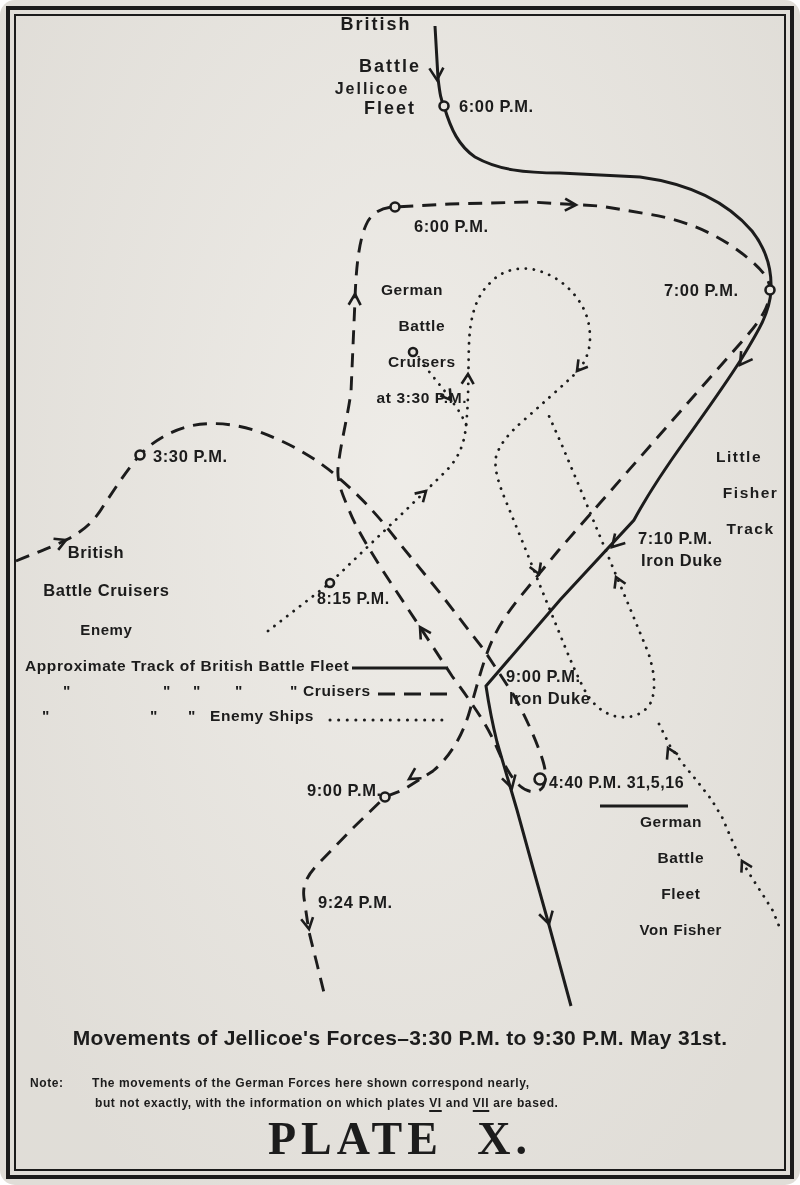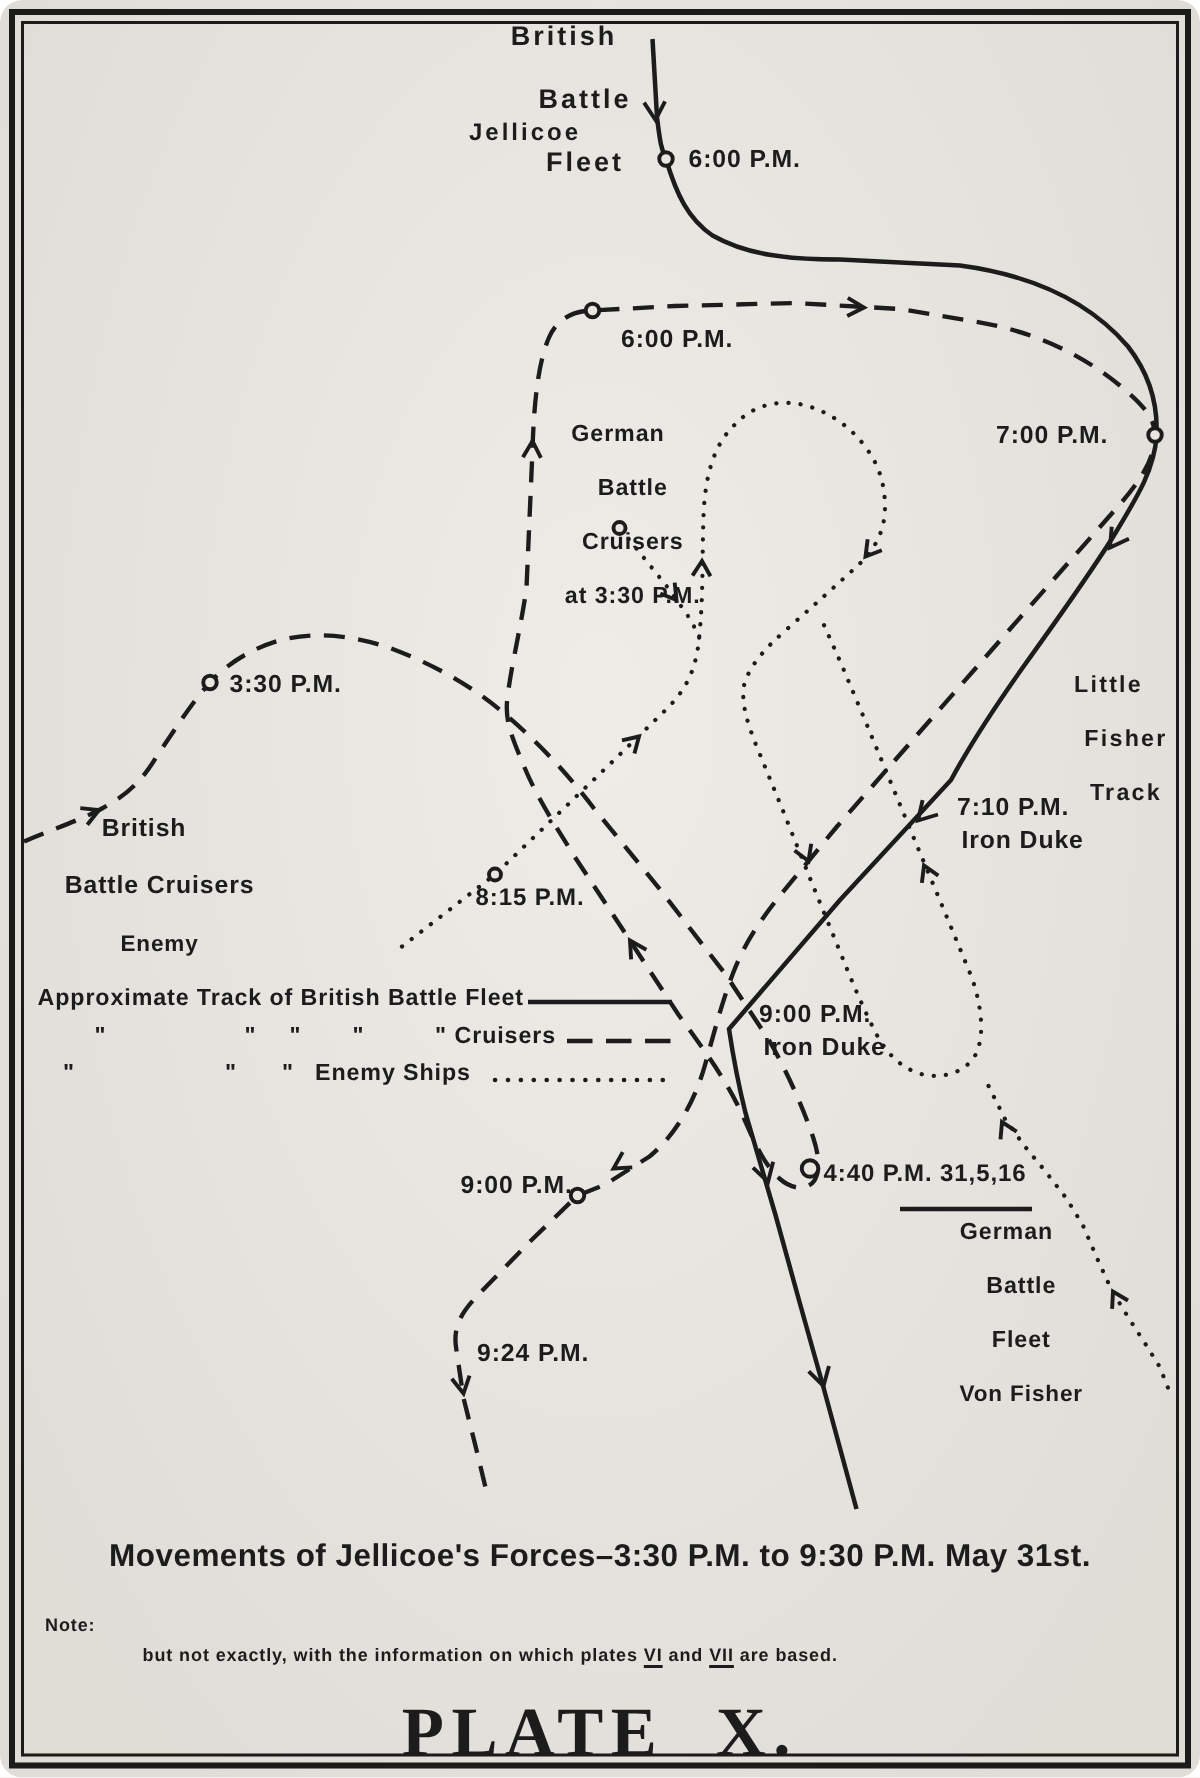--- a/index.html
+++ b/index.html
@@ -30,21 +30,21 @@
   .sz17{font-size:16.5px;}
   .sz16{font-size:16px;}
   .sz15{font-size:15.5px;}
   .sz14{font-size:15px;}
   .caption-title{font-size:21px;letter-spacing:0.3px;}
   .caption-sub{font-size:14.5px;letter-spacing:0.4px;}
   .note-txt{font-size:12px;letter-spacing:0.6px;}
   .plate-title{
     font-family:"Liberation Serif","DejaVu Serif",serif;
     font-size:46px;font-weight:700;
-    letter-spacing:5px;word-spacing:18px;margin-top:16px;
+    letter-spacing:5px;word-spacing:18px;
   }
   .u{text-decoration:underline;text-underline-offset:3px;text-decoration-thickness:2px;}
 </style>
 </head>
 <body>
 
 <div id="plate">
 
   <svg class="tracks" width="800" height="1185" viewBox="0 0 800 1185">
     <g fill="none" stroke="#1c1c1c">
@@ -165,21 +165,21 @@
         <path stroke-dasharray="17 9" d="M 378,694 L 452,694"></path>
         <path stroke-dasharray="0.1 8.5" stroke-linecap="round" d="M 330,720 L 450,720"></path>
         <path d="M 600,806 L 688,806"></path>
       </g>
     </g>
   </svg>
 
   <div class="lbl ctr sz18" style="left:376px;top:14px"><span>British</span><br>
     <span>Battle</span><br>
     <span>Fleet</span></div>
-  <div class="lbl ctr sz16" style="left:350px;top:80px;letter-spacing:2px">Jellicoe</div>
+  <div class="lbl ctr sz16" style="left:372px;top:80px;letter-spacing:2px">Jellicoe</div>
 
   <div class="lbl sz17" style="left:459px;top:97px">6:00 P.M.</div>
 
   <div class="lbl sz17" style="left:414px;top:217px">6:00 P.M.</div>
 
   <div class="lbl ctr sz15" style="left:412px;top:281px"><span>German</span><br>
     <span>Battle</span><br>
     <span>Cruisers</span><br>
     <span>at 3:30 P.M.</span></div>
 
@@ -224,19 +224,20 @@
     <span>Fleet</span><br>
     <span class="sz14">Von Fisher</span></div>
 
   <div class="lbl sz17" style="left:307px;top:781px">9:00 P.M.</div>
 
   <div class="lbl sz17" style="left:318px;top:893px">9:24 P.M.</div>
 
   <div class="lbl ctr caption-title" style="left:400px;top:1026px">Movements of Jellicoe's Forces–3:30 P.M. to 9:30 P.M. May 31st.</div>
 
   <div class="lbl note-txt" style="left:30px;top:1077px">Note:</div>
+  <div class="lbl note-txt" style="left:92px;top:1077px">The movements of the German Forces here shown correspond nearly,</div>
   <div class="lbl note-txt" style="left:95px;top:1097px"><span>but not exactly, with the information on which plates </span><span class="u">VI</span><span> and </span><span class="u">VII</span><span> are based.</span></div>
 
   <div class="lbl ctr plate-title" style="left:400px;top:1112px">PLATE X.</div>
 
   <div class="frame-outer"></div>
   <div class="frame-inner"></div>
 </div>
 
 </body></html>

